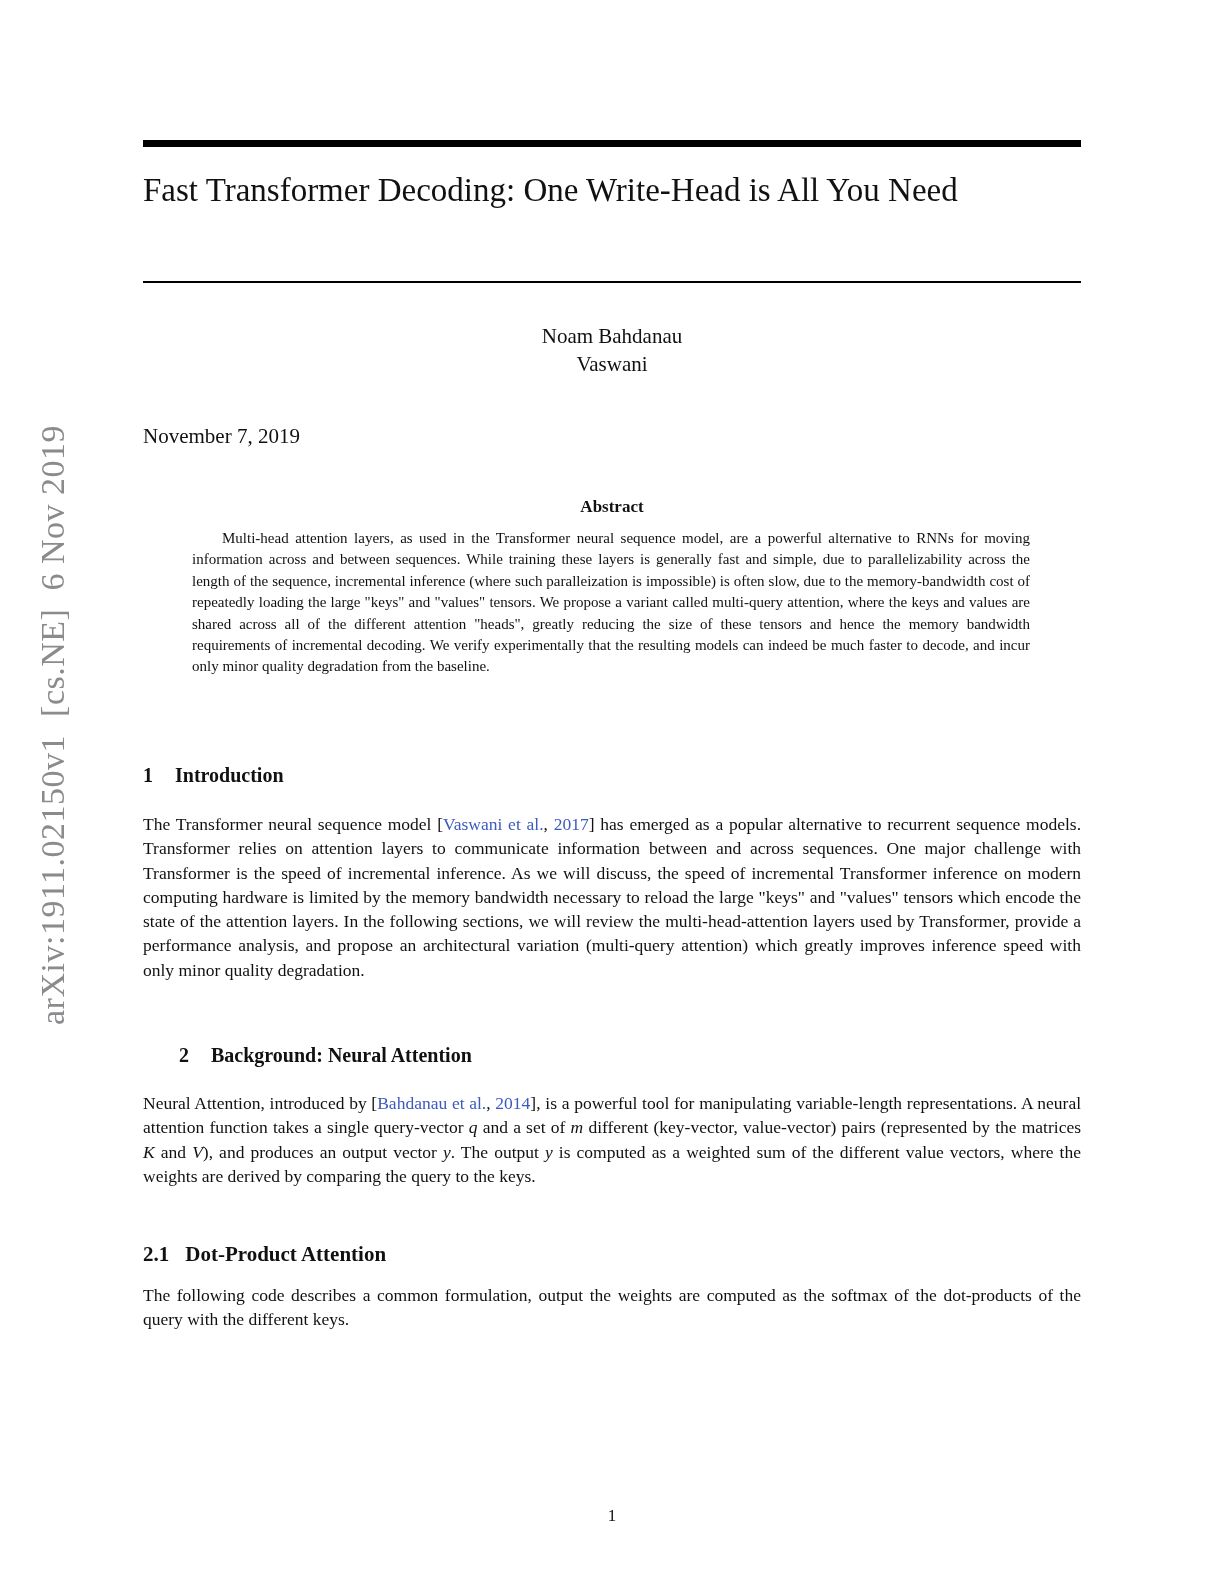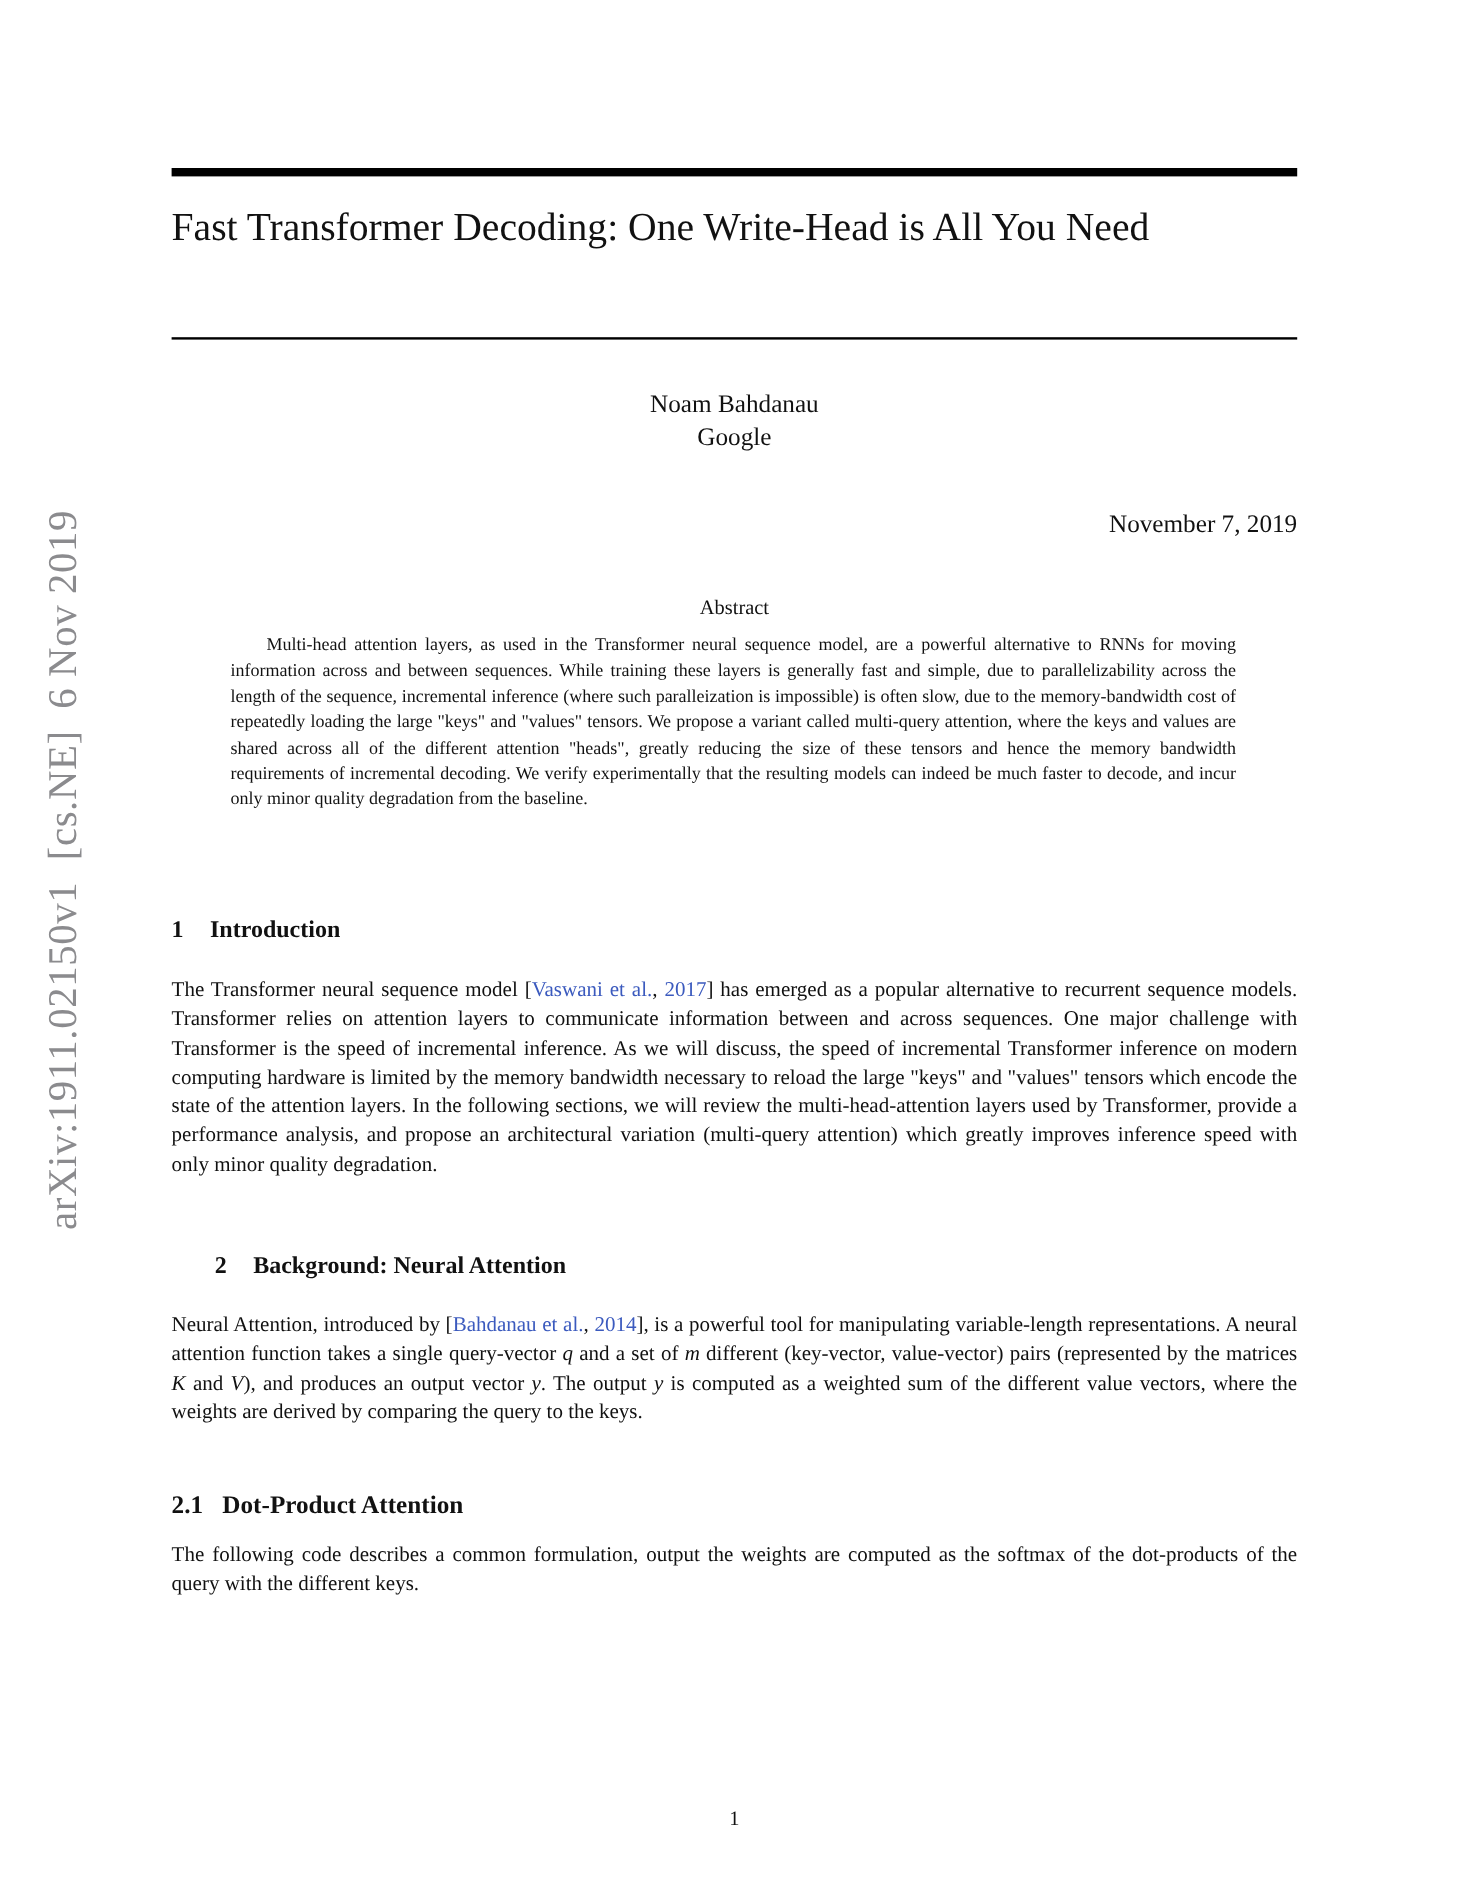--- a/index.html
+++ b/index.html
@@ -32,25 +32,25 @@
   .paper-title{
     position:absolute;left:0;top:168px;width:938px;
     font-weight:normal;font-size:33px;line-height:45px;
   }
   .authors{
     position:absolute;left:0;top:322px;width:938px;
     text-align:center;font-size:21px;line-height:28px;
   }
   .date{
     position:absolute;left:0;top:424px;width:938px;
-    text-align:right;font-size:21px;
+    text-align:left;font-size:21px;
   }
   .abs-head{
     position:absolute;left:0;top:497px;width:938px;
-    text-align:center;font-weight:normal;font-size:17px;
+    text-align:center;font-weight:bold;font-size:17px;
   }
   .abs-body{
     position:absolute;left:49px;top:528px;width:838px;
     font-size:15px;line-height:21.4px;text-align:justify;text-indent:30px;
   }
   .h1{
     position:absolute;left:0;width:938px;
     font-weight:bold;font-size:20px;
   }
   .h1 .secnum{display:inline-block;margin-right:22px;}
@@ -88,21 +88,21 @@
   <div class="content">
 
     <div class="rule-top"></div>
 
     <div class="paper-title">Fast Transformer Decoding: One Write-Head is All You Need</div>
 
     <div class="rule-thin"></div>
 
     <div class="authors">
       <div>Noam Bahdanau</div>
-      <div>Google</div>
+      <div>Vaswani</div>
     </div>
 
     <div class="date">November 7, 2019</div>
 
     <div class="abs-head">Abstract</div>
     <div class="abs-body">Multi-head attention layers, as used in the Transformer neural sequence model, are a powerful alternative to RNNs for moving information across and between sequences. While training these layers is generally fast and simple, due to parallelizability across the length of the sequence, incremental inference (where such paralleization is impossible) is often slow, due to the memory-bandwidth cost of repeatedly loading the large "keys" and "values" tensors. We propose a variant called multi-query attention, where the keys and values are shared across all of the different attention "heads", greatly reducing the size of these tensors and hence the memory bandwidth requirements of incremental decoding. We verify experimentally that the resulting models can indeed be much faster to decode, and incur only minor quality degradation from the baseline.</div>
 
     <div class="h1 h1-intro">
       <span class="secnum">1</span><span>Introduction</span>
     </div>

